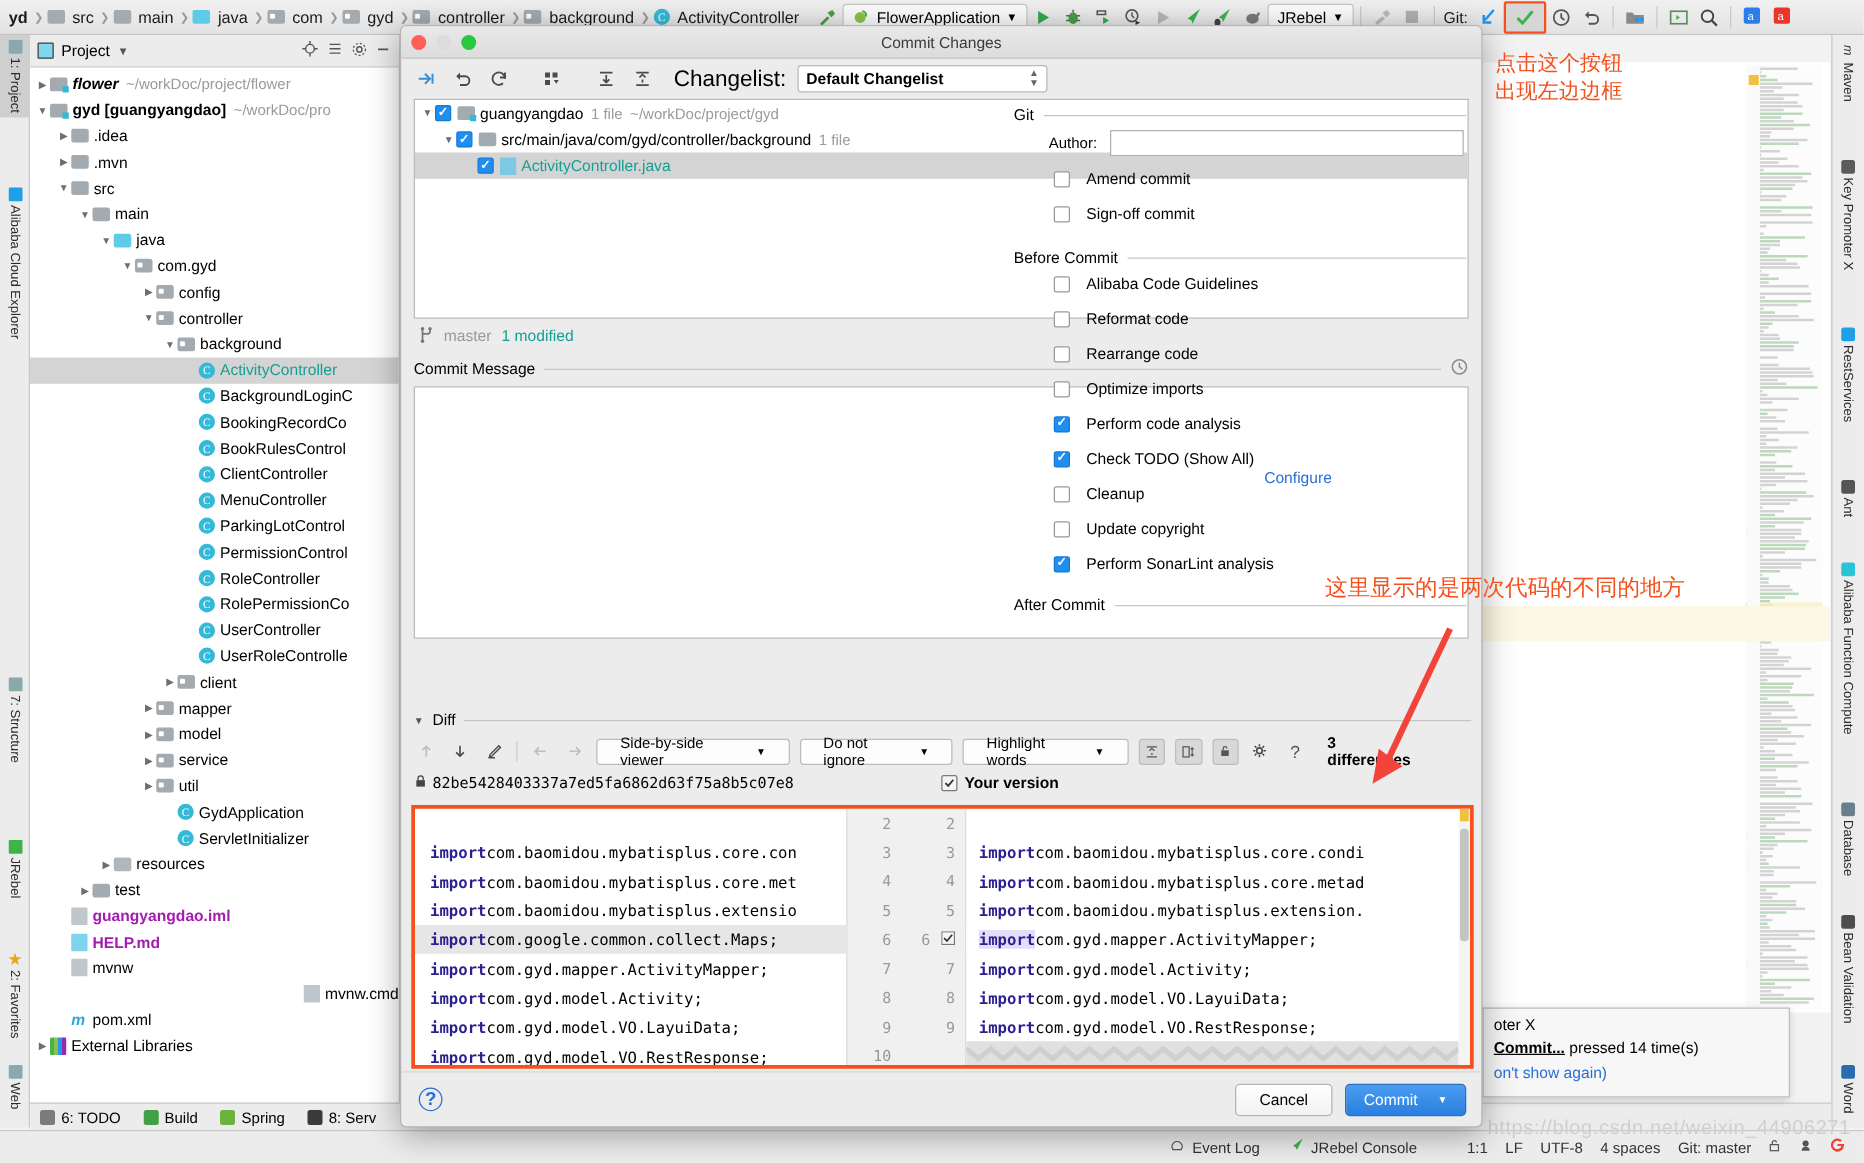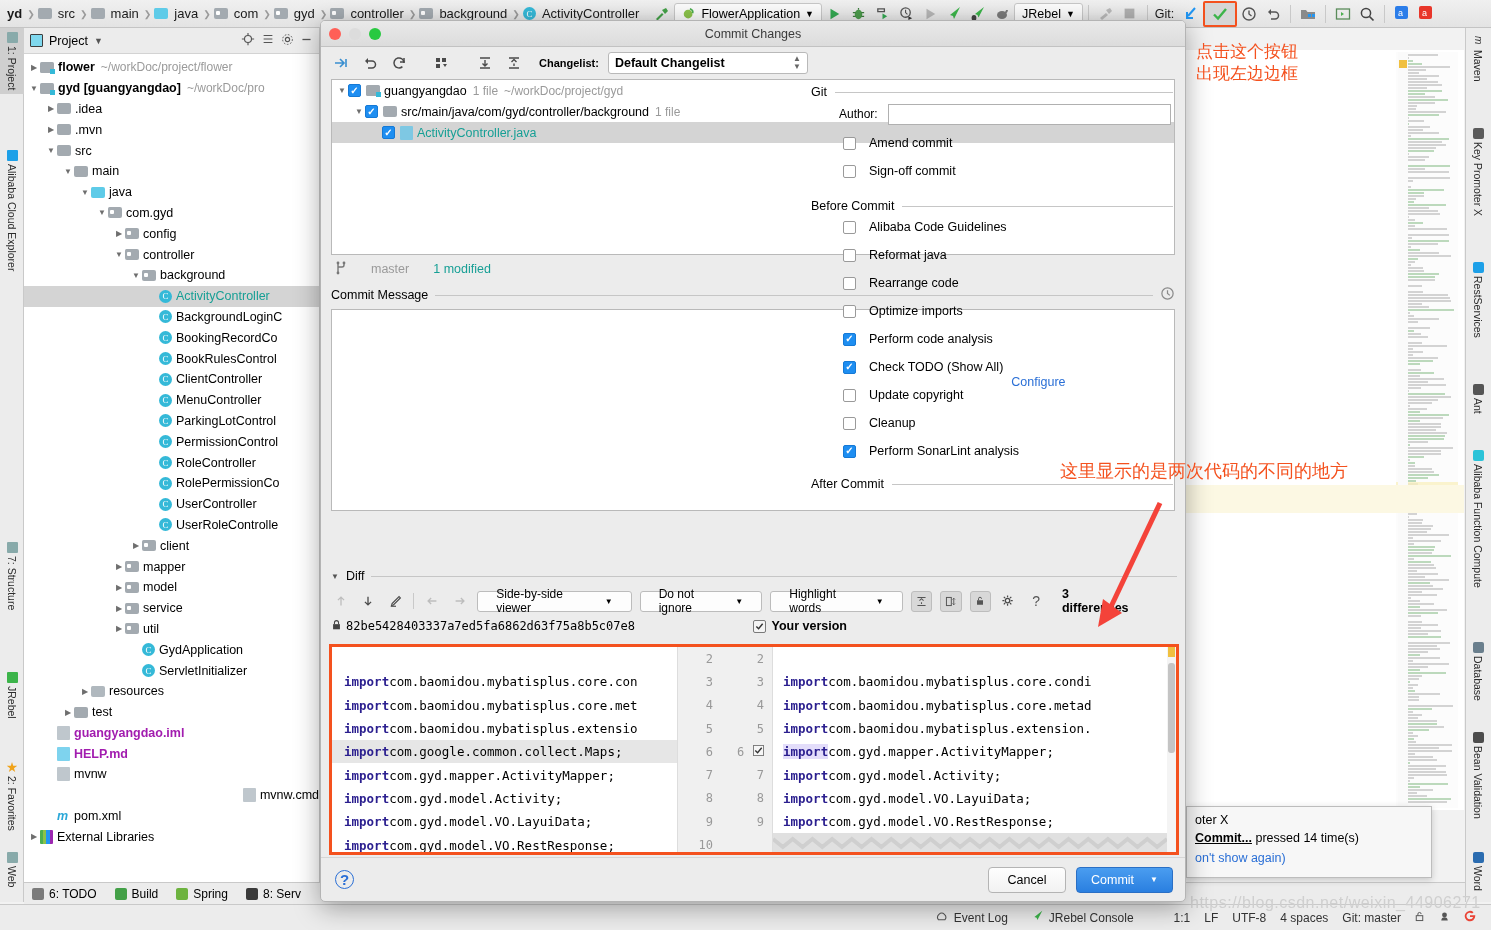--- a/index.html
+++ b/index.html
@@ -119,36 +119,36 @@
     border-bottom:1px solid #c2c2c2; position:relative;
     display:flex; align-items:center; justify-content:center;
     font-size:12.5px; color:#3b3b3b;
   }
   .traffic { position:absolute; left:8px; top:7px; display:flex; gap:8px; }
   .tl { width:12px;height:12px;border-radius:50%; }
   .tl.r{background:#ff5f57;} .tl.y{background:#dcdcdc;} .tl.g{background:#28c940;}
 
   .dlg-toolbar { height:32px; display:flex; align-items:center; padding:0 10px; gap:9px; }
   .tbtn { width:20px;height:20px;display:flex;align-items:center;justify-content:center;color:#4a4a4a;}
-  .chl-label{font-size:11px;margin-left:6px;font-weight:bold;}
+  .chl-label{font-size:18px;margin-left:6px;}
   .combo {
     height:22px; background:#fff; border:1px solid #b9b9b9; border-radius:3px;
     display:flex; align-items:center; padding:0 6px; font-size:12.5px; font-weight:bold;
     justify-content:space-between;
   }
   .file-tree {
     margin:0 10px; background:#fff; border:1px solid #b9b9b9; height:176px; overflow:hidden; font-size:12.5px;
   }
   .ftr { height:21px; display:flex; align-items:center; white-space:nowrap; padding-left:4px;}
   .ftr.sel { background:#d4d4d4; }
   .cb { width:13px;height:13px;border:1px solid #9a9a9a;border-radius:2px;background:#fff;flex:0 0 13px;
         display:inline-flex;align-items:center;justify-content:center;margin-right:5px;}
   .cb.on { background:#1e8ef1; border-color:#1579d6; color:#fff; }
   .cb.on::after{content:'✓';font-size:10px;line-height:1;color:#fff;font-weight:bold;}
-  .branchline { height:22px; display:flex; align-items:center; gap:24px; padding:0 14px; font-size:12.5px; margin-top:3px;}
+  .branchline { height:22px; display:flex; align-items:center; gap:8px; padding:0 14px; font-size:12.5px; margin-top:3px;}
   .gr { color:#9a9a9a; } .teal { color:#169f95; }
   .sec-hdr { display:flex; align-items:center; gap:7px; padding:0 10px; font-size:12.5px; }
   .sec-hdr .ln { flex:1; height:1px; background:#c6c6c6; }
   .msg-box { margin:5px 10px 0; background:#fff; border:1px solid #b9b9b9; height:202px; }
 
   .right-pane { position:absolute; left:486px; top:52px; width:378px; bottom:330px; padding:8px 12px 0 4px; overflow:hidden;}
   .rp-hdr { display:flex; align-items:center; gap:8px; font-size:12.5px; margin-top:4px;}
   .rp-hdr .ln { flex:1; height:1px; background:#c6c6c6; }
   .frow { display:flex; align-items:center; gap:8px; height:28px; padding-left:32px; font-size:12.5px;}
   .author-row { display:flex; align-items:center; gap:10px; height:30px; padding-left:28px; }
@@ -737,21 +737,21 @@
       <span>
         <svg width="13" height="13" viewBox="0 0 16 16">
             <path d="M3 8h10" stroke="#555" stroke-width="1.6"></path>
           </svg>
       </span>
     </div>
     <div class="tree" id="proj-tree">
         <div class="trow" style="padding-left: 4px;">
           <span class="tri">▶</span>
           <span class="mod-ic"></span>
-          <span style="font-weight: bold;">flower</span>
+          <span style="font-weight: bold; font-style: italic;">flower</span>
           <span class="pathdim">~/workDoc/project/flower</span>
         </div>
         <div class="trow" style="padding-left: 4px;">
           <span class="tri">▼</span>
           <span class="mod-ic"></span>
           <span style="font-weight: bold;">gyd [guangyangdao]</span>
           <span class="pathdim">~/workDoc/pro</span>
         </div>
         <div class="trow" style="padding-left: 21px;">
           <span class="tri">▶</span>
@@ -1145,46 +1145,46 @@
         <span>Before Commit</span>
         <span class="ln"></span>
       </div>
       <div id="bc-checks">
           <div class="frow">
             <span class="cb"></span>
             <span>Alibaba Code Guidelines</span>
           </div>
           <div class="frow">
             <span class="cb"></span>
-            <span>Reformat java</span>
+            <span>Reformat code</span>
           </div>
           <div class="frow">
             <span class="cb"></span>
             <span>Rearrange code</span>
           </div>
           <div class="frow">
             <span class="cb"></span>
             <span>Optimize imports</span>
           </div>
           <div class="frow">
             <span class="cb on"></span>
             <span>Perform code analysis</span>
           </div>
           <div class="frow">
             <span class="cb on"></span>
             <span>Check TODO (Show All)</span>
             <span class="lnk">Configure</span>
           </div>
           <div class="frow">
             <span class="cb"></span>
-            <span>Update copyright</span>
+            <span>Cleanup</span>
           </div>
           <div class="frow">
             <span class="cb"></span>
-            <span>Cleanup</span>
+            <span>Update copyright</span>
           </div>
           <div class="frow">
             <span class="cb on"></span>
             <span>Perform SonarLint analysis</span>
           </div>
         </div>
 
       <div class="rp-hdr" style="margin-top:12px">
         <span>After Commit</span>
         <span class="ln"></span>

